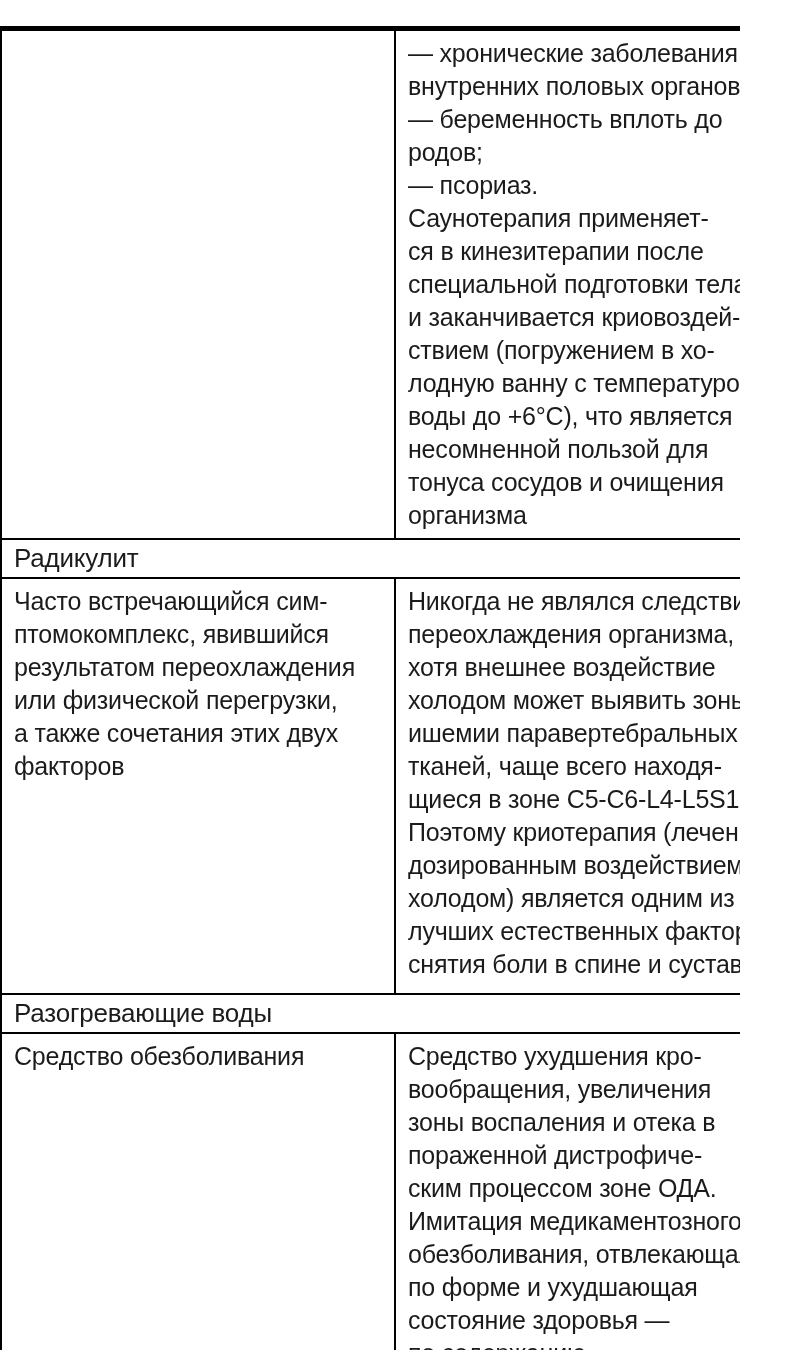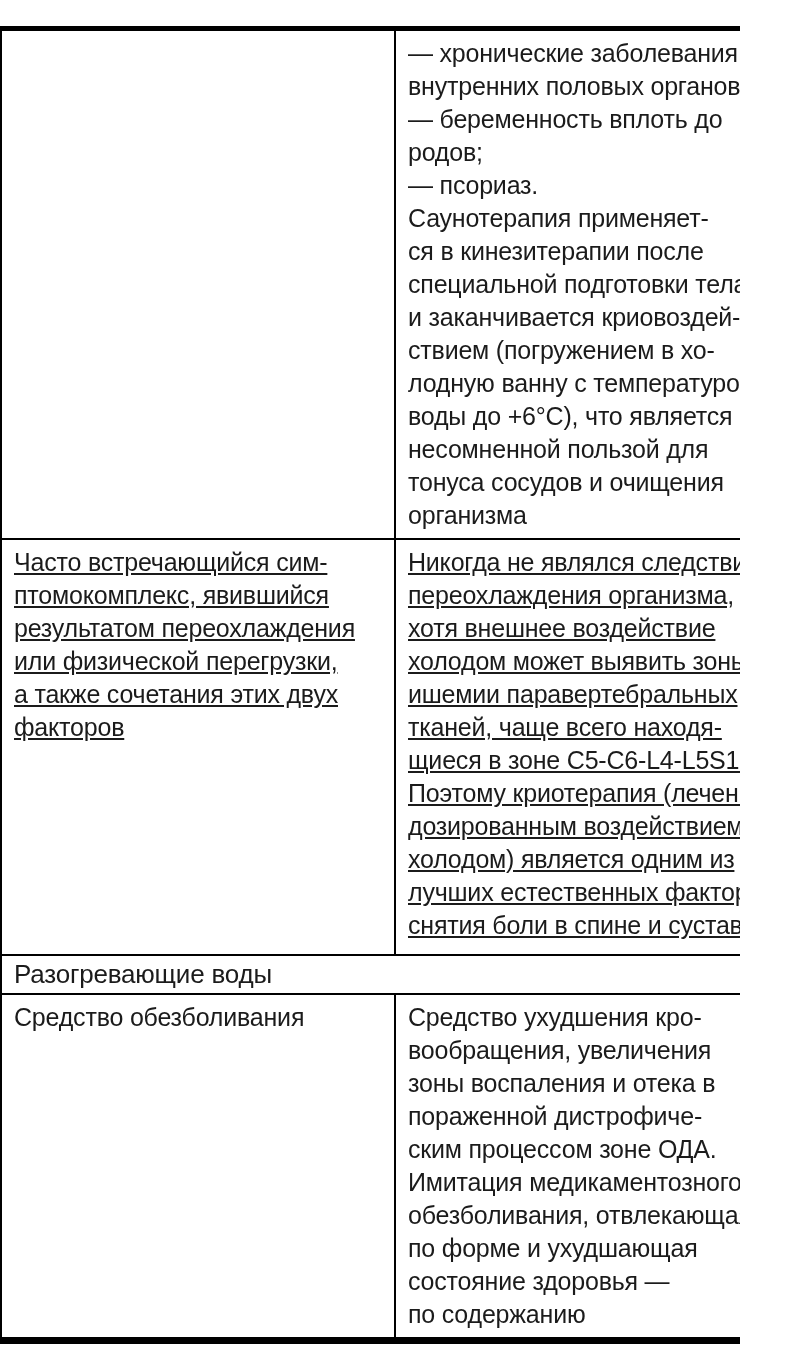--- a/index.html
+++ b/index.html
@@ -40,21 +40,21 @@
     overflow: hidden;
   }
   tr.section-row td {
     vertical-align: middle;
     padding: 2px 12px;
     white-space: normal;
     font-size: 26px;
   }
   td.cell-r1 { height: 506px; }
   tr.section-row td.cell-radiculitis { height: 36px; }
-  td.cell-r3 { height: 416px; text-decoration: underline; }
+  td.cell-r3 { height: 416px; }
   tr.section-row td.cell-ointments { height: 32px; }
   td.cell-r5 { height: 340px; }
 </style>
 </head>
 <body>
 
 <div class="page">
   <table class="doc-table">
     <colgroup>
       <col class="c1">
@@ -71,20 +71,23 @@
 Саунотерапия применяет-
 ся в кинезитерапии после
 специальной подготовки тела
 и заканчивается криовоздей-
 ствием (погружением в хо-
 лодную ванну с температурой
 воды до +6°С), что является
 несомненной пользой для
 тонуса сосудов и очищения
 организма</td>
+      </tr>
+      <tr class="section-row">
+        <td class="cell-radiculitis" colspan="2">Радикулит</td>
       </tr>
       <tr class="content-row">
         <td class="cell-r3">Часто встречающийся сим-
 птомокомплекс, явившийся
 результатом переохлаждения
 или физической перегрузки,
 а также сочетания этих двух
 факторов</td>
         <td class="cell-r3">Никогда не являлся следствием
 переохлаждения организма,

